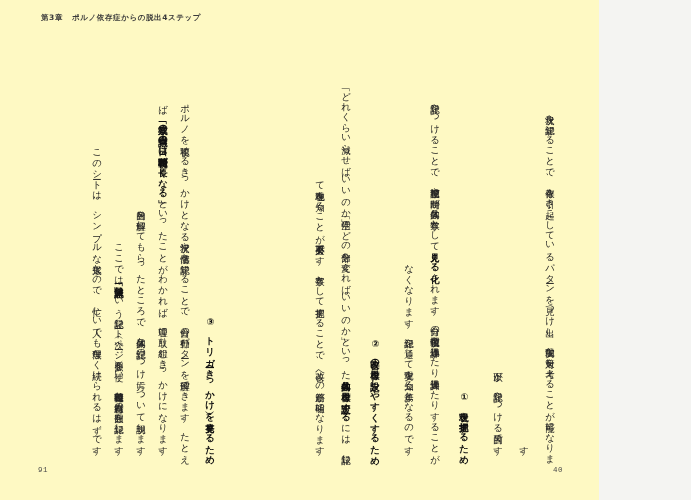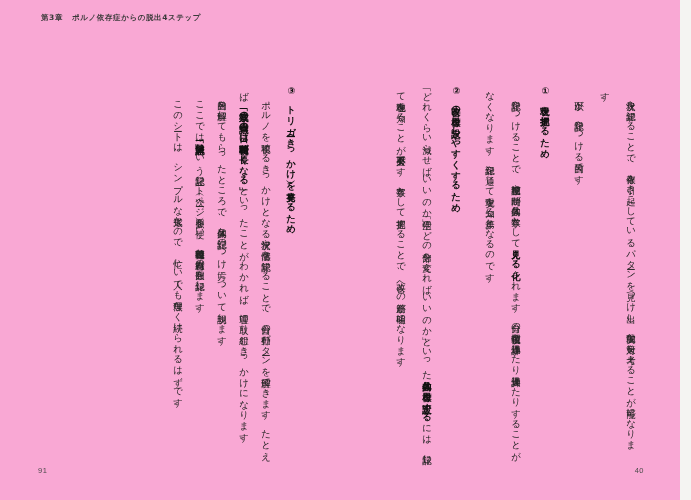--- a/index.html
+++ b/index.html
@@ -2,22 +2,22 @@
 <html><head>
 <meta charset="utf-8">
 <style>
   html,body{margin:0;padding:0;}
   body{
     width:691px;height:500px;
     background:#f4f4f2;
     font-family:"DejaVu Serif","Liberation Serif",serif;
   }
   .spread{
-    position:relative;width:680px;height:500px;
-    background:#f9a8d4;color:#262626;overflow:hidden;
+    position:relative;width:599px;height:500px;
+    background:#fef9c3;color:#262626;overflow:hidden;text-align:right;
   }
   
   .running-head{
     position:absolute;left:41px;top:13px;
     font-size:7.5px;letter-spacing:0.6px;color:#3a3a3a;
     font-family:"DejaVu Sans","Liberation Sans",sans-serif;
     font-weight:600;
   }
   .running-head .chapter{margin-right:9px;}
   
@@ -36,21 +36,21 @@
     margin-block-start:8px;margin-block-end:3px;
   }
   .heading:first-child{margin-block-start:0;}
   .b{
     font-weight:700;color:#111;
     font-family:"DejaVu Sans","Liberation Sans",sans-serif;
   }
   
   .folio{
     position:absolute;top:466px;font-size:7.5px;color:#4a4a4a;
-    font-family:Liberation Sans, sans-serif;letter-spacing:0.5px;
+    font-family:Liberation Mono, monospace;letter-spacing:0.5px;
   }
   .folio-left{left:38px;}
   .folio-right{right:36px;}
 </style>
 </head>
 <body>
 
 <div class="spread">
 
   <div class="running-head">

